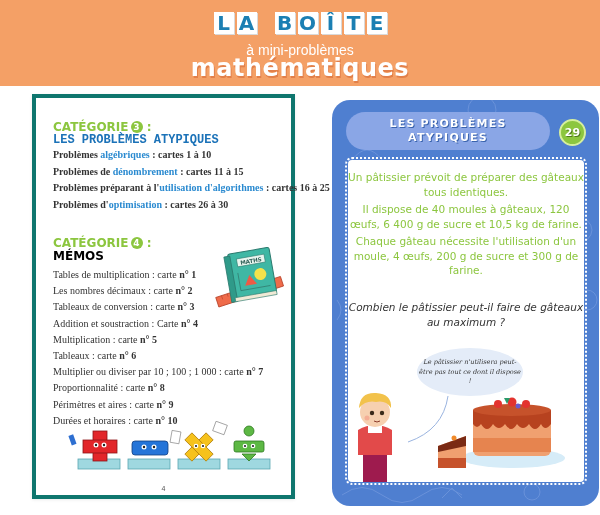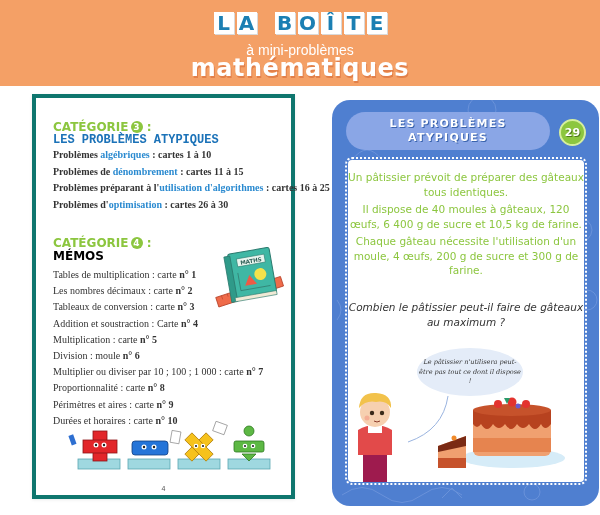--- a/index.html
+++ b/index.html
@@ -74,21 +74,21 @@
   <div class="cat-label" style="top:138px;">
     <span>CATÉGORIE</span><span class="num">4</span> <span>:</span>
   </div>
   <div class="cat-title cat4-title" style="top:151px;">MÉMOS</div>
   <ul class="list list4">
     <li><span>Tables de multiplication : carte </span><span class="b">n° 1</span></li>
     <li><span>Les nombres décimaux : carte </span><span class="b">n° 2</span></li>
     <li><span>Tableaux de conversion : carte </span><span class="b">n° 3</span></li>
     <li><span>Addition et soustraction : Carte </span><span class="b">n° 4</span></li>
     <li><span>Multiplication : carte </span><span class="b">n° 5</span></li>
-    <li><span>Division : moule </span><span class="b">n° 6</span></li>
+    <li><span>Tableaux : carte </span><span class="b">n° 6</span></li>
     <li><span>Multiplier ou diviser par 10 ; 100 ; 1 000 : carte </span><span class="b">n° 7</span></li>
     <li><span>Proportionnalité : carte </span><span class="b">n° 8</span></li>
     <li><span>Périmètres et aires : carte </span><span class="b">n° 9</span></li>
     <li><span>Durées et horaires : carte </span><span class="b">n° 10</span></li>
   </ul>
 
   <svg class="book" viewBox="0 0 70 70">
     <g transform="rotate(-18 35 50)">
       <rect x="2" y="44" width="68" height="10" fill="#ef6b4a" stroke="#b6432a" stroke-width="0.8"></rect>
       <g stroke="#b6432a" stroke-width="0.6">

